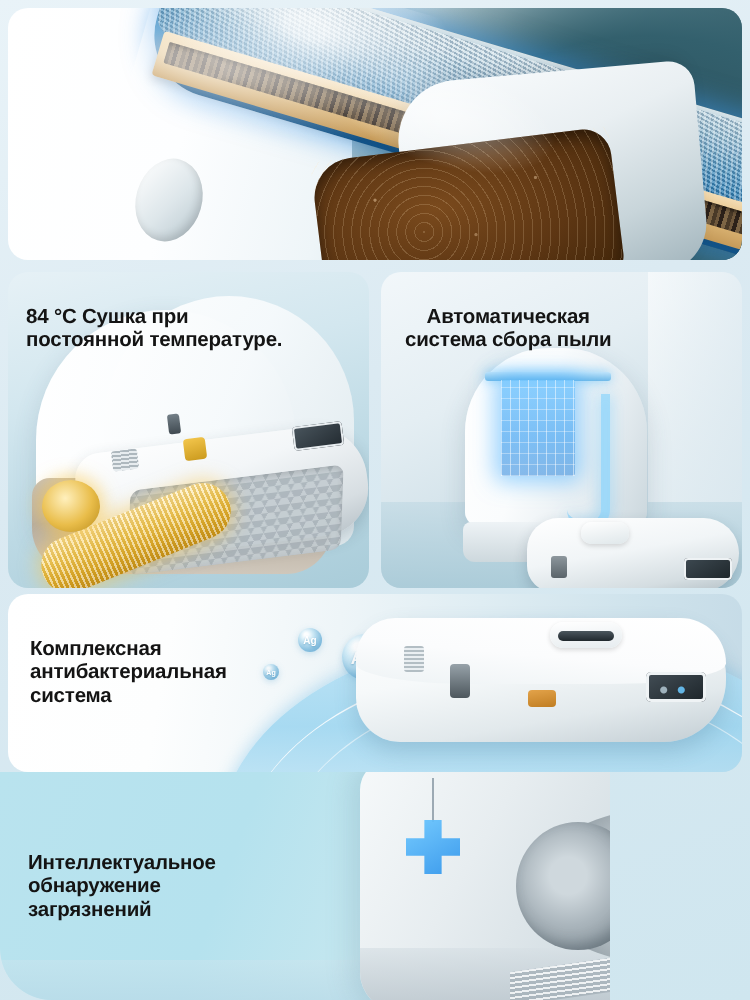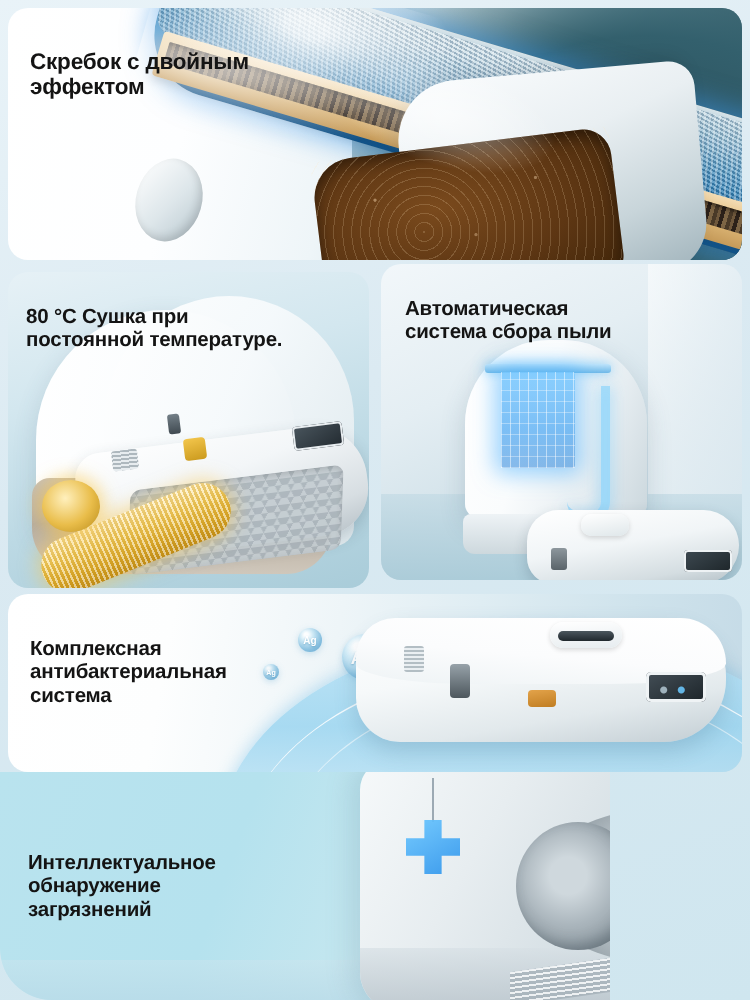--- a/index.html
+++ b/index.html
@@ -206,22 +206,23 @@
     border-radius: 3px;
   }
   .p2-slot {
     position:absolute; left: 160px; top: 142px; width: 12px; height: 20px;
     border-radius: 3px; transform: rotate(-7deg);
     background: linear-gradient(180deg,#737f87,#404a51);
   }
 
   
   #panel3 {
-    left: 381px; top: 264px; width: 361px; height: 316px;
+    left: 381px; top: 272px; width: 361px; height: 316px;
     background: linear-gradient(155deg,#f2f7fa 0%,#e4eef3 34%,#cfe0e8 64%,#b9d3de 100%);
+    text-align: center;
   }
   #p3-head { left: 24px; top: 16px; font-size: 20.5px; }
   .p3-station {
     position:absolute; left: 84px; top: 76px; width: 182px; height: 178px;
     border-radius: 84px 84px 14px 14px;
     background: linear-gradient(110deg,#ffffff 0%,#fafcfd 40%,#e6edf1 72%,#cbd7dd 100%);
     box-shadow: 0 10px 26px rgba(50,80,100,.18);
   }
   .p3-bin {
     position:absolute; left: 120px; top: 108px; width: 74px; height: 96px;
@@ -453,41 +454,39 @@
       <div class="p1-scraper">
         <div class="p1-scraper-teeth"></div>
       </div>
       <div class="p1-housing"></div>
       <div class="p1-dirt">
         <div class="p1-dirt-spec"></div>
       </div>
       <div class="p1-tube-end"></div>
       <div class="p1-foam"></div>
     </div>
-    <h2 class="heading" id="p1-head">Скребок с двойным
-эффектом</h2>
   </section>
 
   <section class="panel" id="panel2">
     <div class="panel-media">
       <div class="p2-dome"></div>
       <div class="p2-dome2"></div>
       <div class="p2-base"></div>
       <div class="p2-robot"></div>
       <div class="p2-hex"></div>
       <div class="p2-vent"></div>
       <div class="p2-slot"></div>
       <div class="p2-knob"></div>
       <div class="p2-screen"></div>
       <div class="p2-brush">
         <div class="p2-brush-tex"></div>
       </div>
       <div class="p2-brush-hub"></div>
     </div>
-    <h2 class="heading" id="p2-head">80 °C Сушка при
+    <h2 class="heading" id="p2-head">84 °C Сушка при
 постоянной температуре.</h2>
   </section>
 
   <section class="panel" id="panel3">
     <div class="panel-media">
       <div class="p3-wall"></div>
       <div class="p3-floor"></div>
       <div class="p3-station"></div>
       <div class="p3-bar"></div>
       <div class="p3-bin">

